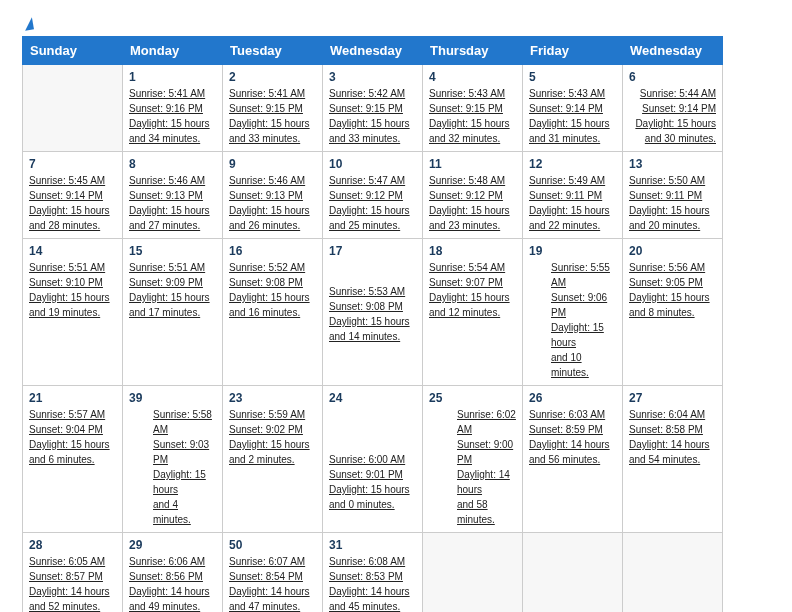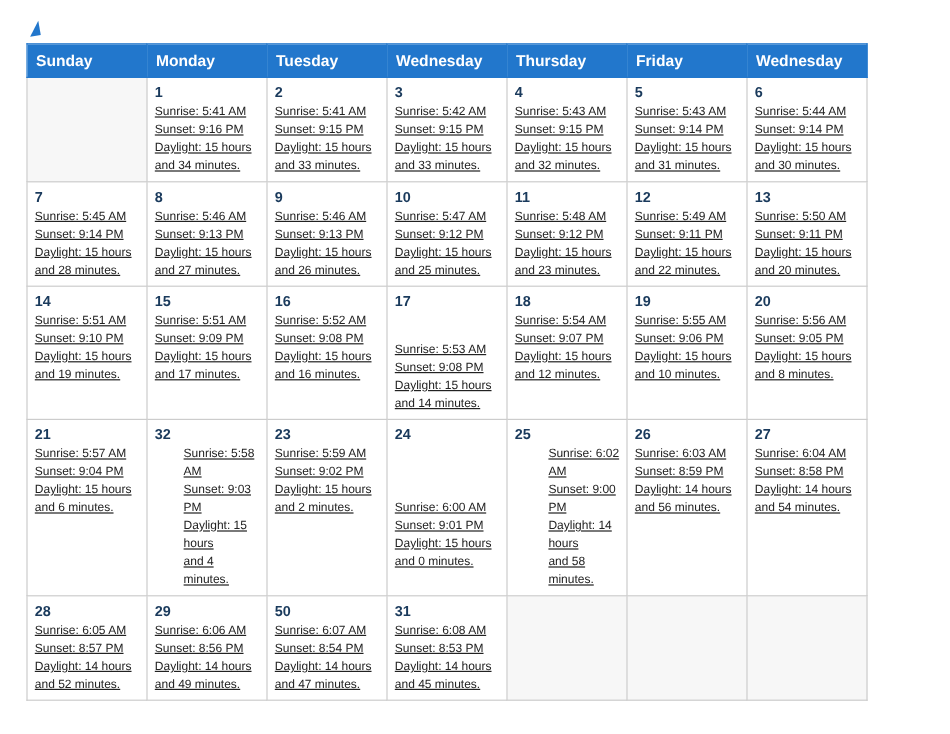--- a/index.html
+++ b/index.html
@@ -172,21 +172,21 @@
           </td>
           <td>
             <span class="day-num">5</span>
             <div class="day-info" style="white-space: pre-line;">Sunrise: 5:43 AM
 Sunset: 9:14 PM
 Daylight: 15 hours
 and 31 minutes.</div>
           </td>
           <td>
             <span class="day-num">6</span>
-            <div class="day-info" style="white-space: pre-line;">Sunrise: 5:44 AM
+            <div class="day-info" style="white-space: pre-line; text-align: right;">Sunrise: 5:44 AM
 Sunset: 9:14 PM
 Daylight: 15 hours
 and 30 minutes.</div>
           </td>
         </tr>
         <tr>
           <td>
             <span class="day-num">7</span>
             <div class="day-info" style="white-space: pre-line;">Sunrise: 5:45 AM
 Sunset: 9:14 PM
@@ -267,21 +267,21 @@
           </td>
           <td>
             <span class="day-num">18</span>
             <div class="day-info" style="white-space: pre-line;">Sunrise: 5:54 AM
 Sunset: 9:07 PM
 Daylight: 15 hours
 and 12 minutes.</div>
           </td>
           <td>
             <span class="day-num">19</span>
-            <div class="day-info" style="white-space: pre-line;">Sunrise: 5:55 AM
+            <div class="day-info" style="white-space: pre-line; margin-left: 22px;">Sunrise: 5:55 AM
 Sunset: 9:06 PM
 Daylight: 15 hours
 and 10 minutes.</div>
           </td>
           <td>
             <span class="day-num">20</span>
             <div class="day-info" style="white-space: pre-line;">Sunrise: 5:56 AM
 Sunset: 9:05 PM
 Daylight: 15 hours
 and 8 minutes.</div>
@@ -289,21 +289,21 @@
         </tr>
         <tr>
           <td>
             <span class="day-num">21</span>
             <div class="day-info" style="white-space: pre-line;">Sunrise: 5:57 AM
 Sunset: 9:04 PM
 Daylight: 15 hours
 and 6 minutes.</div>
           </td>
           <td>
-            <span class="day-num">32</span>
+            <span class="day-num">39</span>
             <div class="day-info" style="white-space: pre-line; margin-left: 24px;">Sunrise: 5:58 AM
 Sunset: 9:03 PM
 Daylight: 15 hours
 and 4 minutes.</div>
           </td>
           <td>
             <span class="day-num">23</span>
             <div class="day-info" style="white-space: pre-line;">Sunrise: 5:59 AM
 Sunset: 9:02 PM
 Daylight: 15 hours

